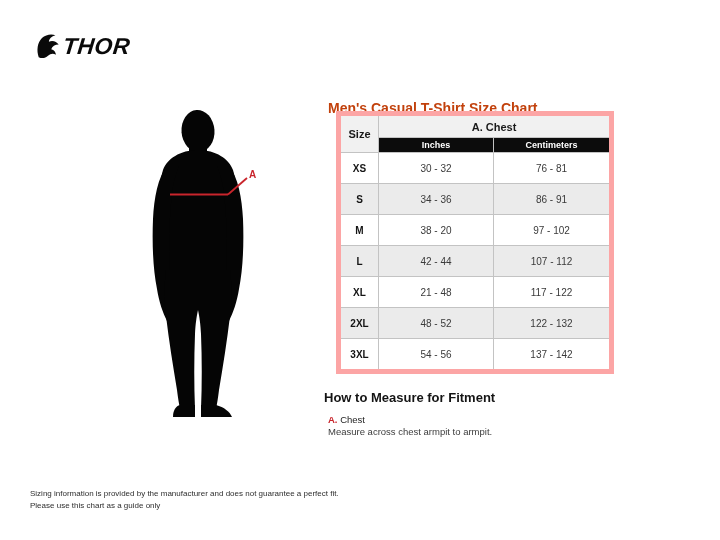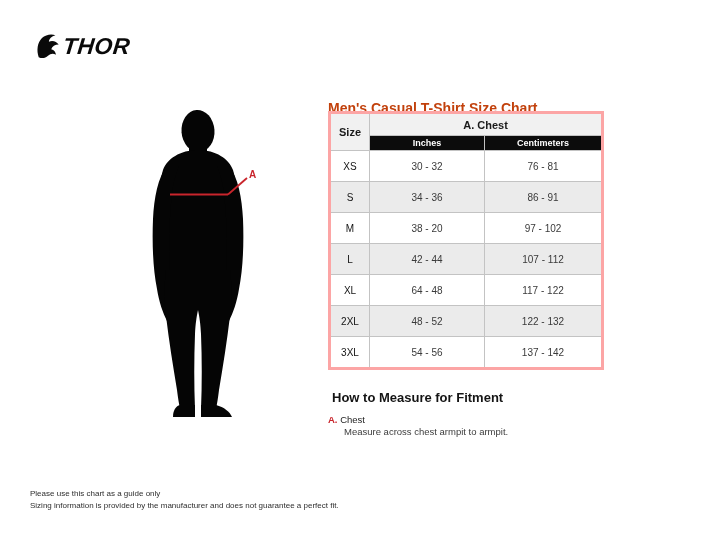--- a/index.html
+++ b/index.html
@@ -11,38 +11,38 @@
   .logo-icon svg{display:block;}
   .logo-text{font-weight:bold;font-style:italic;font-size:23px;letter-spacing:.5px;
              color:#0a0a0a;transform:skewX(-6deg);line-height:1;}
 
   
   .figure-area{position:absolute;left:145px;top:108px;width:116px;height:316px;}
 
   
   .chart-title{position:absolute;left:328px;top:100px;font-size:14px;font-weight:bold;color:#c2410c;}
 
-  .sizetable{position:absolute;left:328px;top:111px;border-collapse:collapse;table-layout:fixed;
-             border:3px solid #fca5a5;}
+  .sizetable{position:absolute;left:336px;top:111px;border-collapse:collapse;table-layout:fixed;
+             border:5px solid #fca5a5;}
   .sizetable th,.sizetable td{border:1px solid #c3c3c3;text-align:center;vertical-align:middle;padding:0;}
   .col-size{width:40px;}
   .col-in{width:115px;}
   .col-cm{width:118px;}
   th.size-h{background:#f1f1f1;font-size:11px;color:#1a1a1a;}
   th.chest-h{background:#f1f1f1;font-size:11px;color:#1a1a1a;height:21px;}
   th.unit-h{background:#0c0c0c;color:#ffffff;font-size:9px;font-weight:bold;height:14px;margin-left:48px;}
   .sizetable td{height:30px;font-size:10px;color:#3a3a3a;}
-  .sizetable td.size-col{font-weight:normal;color:#141414;}
+  .sizetable td.size-col{font-weight:bold;color:#141414;}
   .sizetable tr.alt td{background:#ebebeb;}
 
-  .measure-heading{position:absolute;left:332px;top:390px;font-size:13px;font-weight:bold;color:#141414;}
+  .measure-heading{position:absolute;left:324px;top:390px;font-size:13px;font-weight:bold;color:#141414;}
   .measure-item{position:absolute;left:328px;top:414px;font-size:9.5px;}
   .measure-letter{color:#c9252c;font-weight:bold;}
   .measure-name{color:#1c1c1c;font-weight:normal;}
-  .measure-desc{position:absolute;left:328px;top:426px;font-size:9.5px;color:#3c3c3c;margin-left:16px;}
+  .measure-desc{position:absolute;left:328px;top:426px;font-size:9.5px;color:#3c3c3c;}
 
   .disclaimer{position:absolute;left:30px;top:488px;font-size:8px;color:#2e2e2e;line-height:1.45;}
 </style>
 </head>
 <body>
 
 <div class="page">
 
   <div class="logo">
     <span class="logo-icon">
@@ -126,21 +126,21 @@
           <td>38 - 20</td>
           <td>97 - 102</td>
         </tr>
         <tr class="alt">
           <td class="size-col">L</td>
           <td>42 - 44</td>
           <td>107 - 112</td>
         </tr>
         <tr>
           <td class="size-col">XL</td>
-          <td>64 - 48</td>
+          <td>21 - 48</td>
           <td>117 - 122</td>
         </tr>
         <tr class="alt">
           <td class="size-col">2XL</td>
           <td>48 - 52</td>
           <td>122 - 132</td>
         </tr>
         <tr>
           <td class="size-col">3XL</td>
           <td>54 - 56</td>
@@ -150,17 +150,17 @@
   </table>
 
   <div class="measure-heading">How to Measure for Fitment</div>
   <div class="measure-item">
     <span class="measure-letter">A.</span>
     <span class="measure-name">Chest</span>
   </div>
   <div class="measure-desc">Measure across chest armpit to armpit.</div>
 
   <div class="disclaimer">
+    <div>Sizing information is provided by the manufacturer and does not guarantee a perfect fit.</div>
     <div>Please use this chart as a guide only</div>
-    <div>Sizing information is provided by the manufacturer and does not guarantee a perfect fit.</div>
   </div>
 
 </div>
 
 </body></html>

